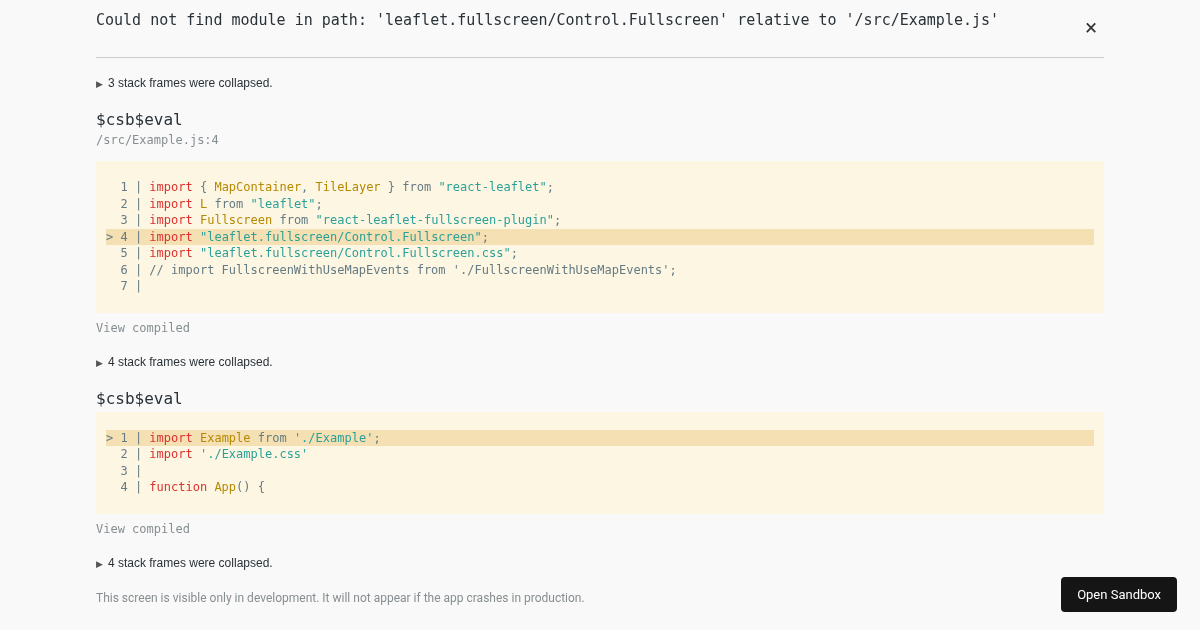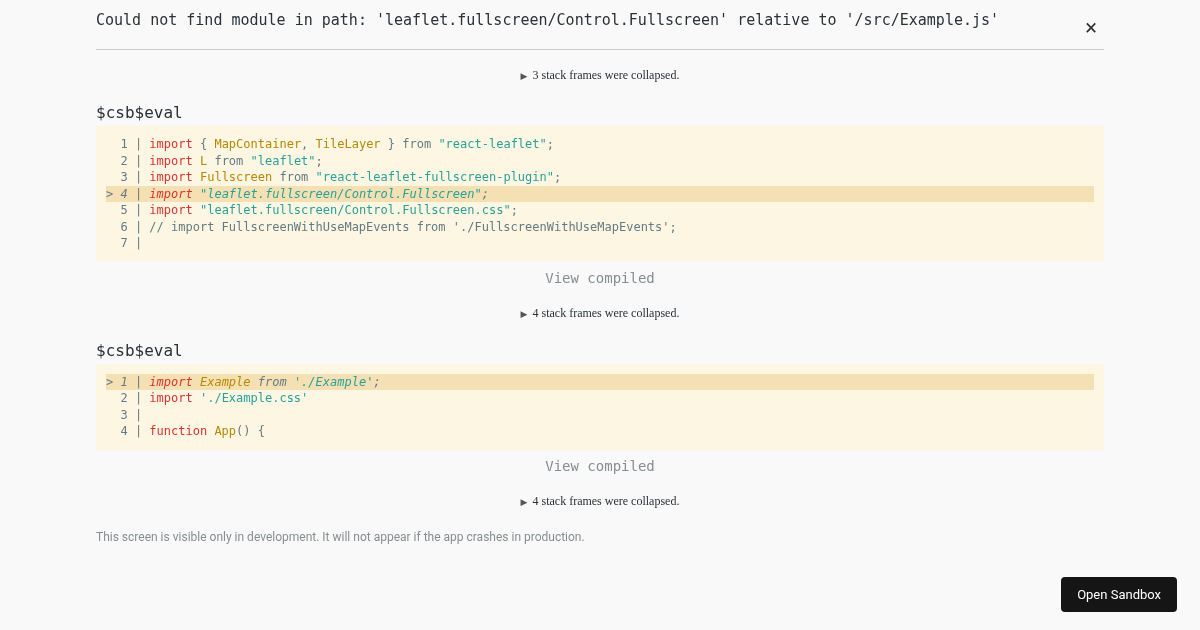--- a/index.html
+++ b/index.html
@@ -23,43 +23,42 @@
       font-weight: 600;
       color: #ce1126;
       margin-top: 4px;
       margin-bottom: 14px;
     }
     .error-message {
       font-family: Consolas, Menlo, monospace;
       font-size: 15px;
       color: #293238;
       line-height: 1.4;
-      margin-bottom: 18px;
+      margin-bottom: 26px;
     }
     .close-icon {
       position: absolute;
       top: 17px;
       right: 103px;
       cursor: pointer;
       color: #333;
       font-size: 22px;
       line-height: 1;
     }
     hr.divider {
       border: none;
       border-top: 1px solid #ccc;
       margin-bottom: 18px;
     }
     .collapse-toggle {
-      font-family: Liberation Serif, serif;
+      font-family: Liberation Sans, sans-serif;
       font-size: 12px;
       color: #293238;
       margin-bottom: 20px;
       cursor: pointer;
-      text-align: center;
     }
     .collapse-toggle::before {
       content: "▶";
       font-size: 9px;
       margin-right: 5px;
       display: inline-block;
       color: #555;
     }
     .frame-function {
       font-family: Consolas, Menlo, monospace;
@@ -71,52 +70,50 @@
       font-family: Consolas, Menlo, monospace;
       font-size: 12px;
       color: #878e91;
       margin-bottom: 14px;
     }
     .code-block {
       background: #fdf6e3;
       font-family: Consolas, Menlo, monospace;
       font-size: 12px;
       line-height: 1.38;
-      padding: 10px 10px;
+      padding: 18px 10px;
       margin-bottom: 8px;
       overflow-x: auto;
       white-space: pre;
     }
     .view-compiled {
       font-family: Consolas, Menlo, monospace;
-      font-size: 14px;
+      font-size: 12px;
       color: #878e91;
       margin-bottom: 20px;
       cursor: pointer;
-      text-align: center;
     }
     .gutter {
       color: #657b83;
     }
     .keyword {
       color: #dc322f;
     }
     .identifier {
       color: #b58900;
     }
     .string {
       color: #2aa198;
     }
     .plain {
       color: #657b83;
     }
     .highlighted {
       background: #f5e0b3;
       display: block;
-      font-style: italic;
     }
     .footer-text {
       font-family: -apple-system, BlinkMacSystemFont, "Segoe UI", Roboto, sans-serif;
       font-size: 12px;
       color: #878e91;
       line-height: 1.4;
       margin-top: 13px;
     }
     .footer-text p {
       margin-bottom: 3px;
@@ -142,20 +139,21 @@
 
 <div class="close-icon">×</div>
 
 <div class="container">
   <div class="error-message">Could not find module in path: 'leaflet.fullscreen/Control.Fullscreen' relative to '/src/Example.js'</div>
   <hr class="divider">
 
   <div class="collapse-toggle">3 stack frames were collapsed.</div>
 
   <div class="frame-function">$csb$eval</div>
+  <div class="frame-location">/src/Example.js:4</div>
 
   <div class="code-block" id="code-block-1"><span class="line"><span class="gutter">  1 | </span><span class="keyword">import</span><span class="plain"> { </span><span class="identifier">MapContainer</span><span class="plain">, </span><span class="identifier">TileLayer</span><span class="plain"> } from </span><span class="string">"react-leaflet"</span><span class="plain">;</span></span><span class="line"><span class="gutter">  2 | </span><span class="keyword">import</span><span class="plain"> </span><span class="identifier">L</span><span class="plain"> from </span><span class="string">"leaflet"</span><span class="plain">;</span></span><span class="line"><span class="gutter">  3 | </span><span class="keyword">import</span><span class="plain"> </span><span class="identifier">Fullscreen</span><span class="plain"> from </span><span class="string">"react-leaflet-fullscreen-plugin"</span><span class="plain">;</span></span><span class="line highlighted"><span class="gutter">&gt; 4 | </span><span class="keyword">import</span><span class="plain"> </span><span class="string">"leaflet.fullscreen/Control.Fullscreen"</span><span class="plain">;</span></span><span class="line"><span class="gutter">  5 | </span><span class="keyword">import</span><span class="plain"> </span><span class="string">"leaflet.fullscreen/Control.Fullscreen.css"</span><span class="plain">;</span></span><span class="line"><span class="gutter">  6 | </span><span class="plain">// import FullscreenWithUseMapEvents from './FullscreenWithUseMapEvents';</span></span><span class="line"><span class="gutter">  7 | </span><span class="plain"></span></span></div>
 
   <div class="view-compiled">View compiled</div>
 
   <div class="collapse-toggle">4 stack frames were collapsed.</div>
 
   <div class="frame-function">$csb$eval</div>
 
   <div class="code-block" id="code-block-2"><span class="line highlighted"><span class="gutter">&gt; 1 | </span><span class="keyword">import</span><span class="plain"> </span><span class="identifier">Example</span><span class="plain"> from </span><span class="string">'./Example'</span><span class="plain">;</span></span><span class="line"><span class="gutter">  2 | </span><span class="keyword">import</span><span class="plain"> </span><span class="string">'./Example.css'</span></span><span class="line"><span class="gutter">  3 | </span><span class="plain"></span></span><span class="line"><span class="gutter">  4 | </span><span class="keyword">function</span><span class="plain"> </span><span class="identifier">App</span><span class="plain">() {</span></span></div>

